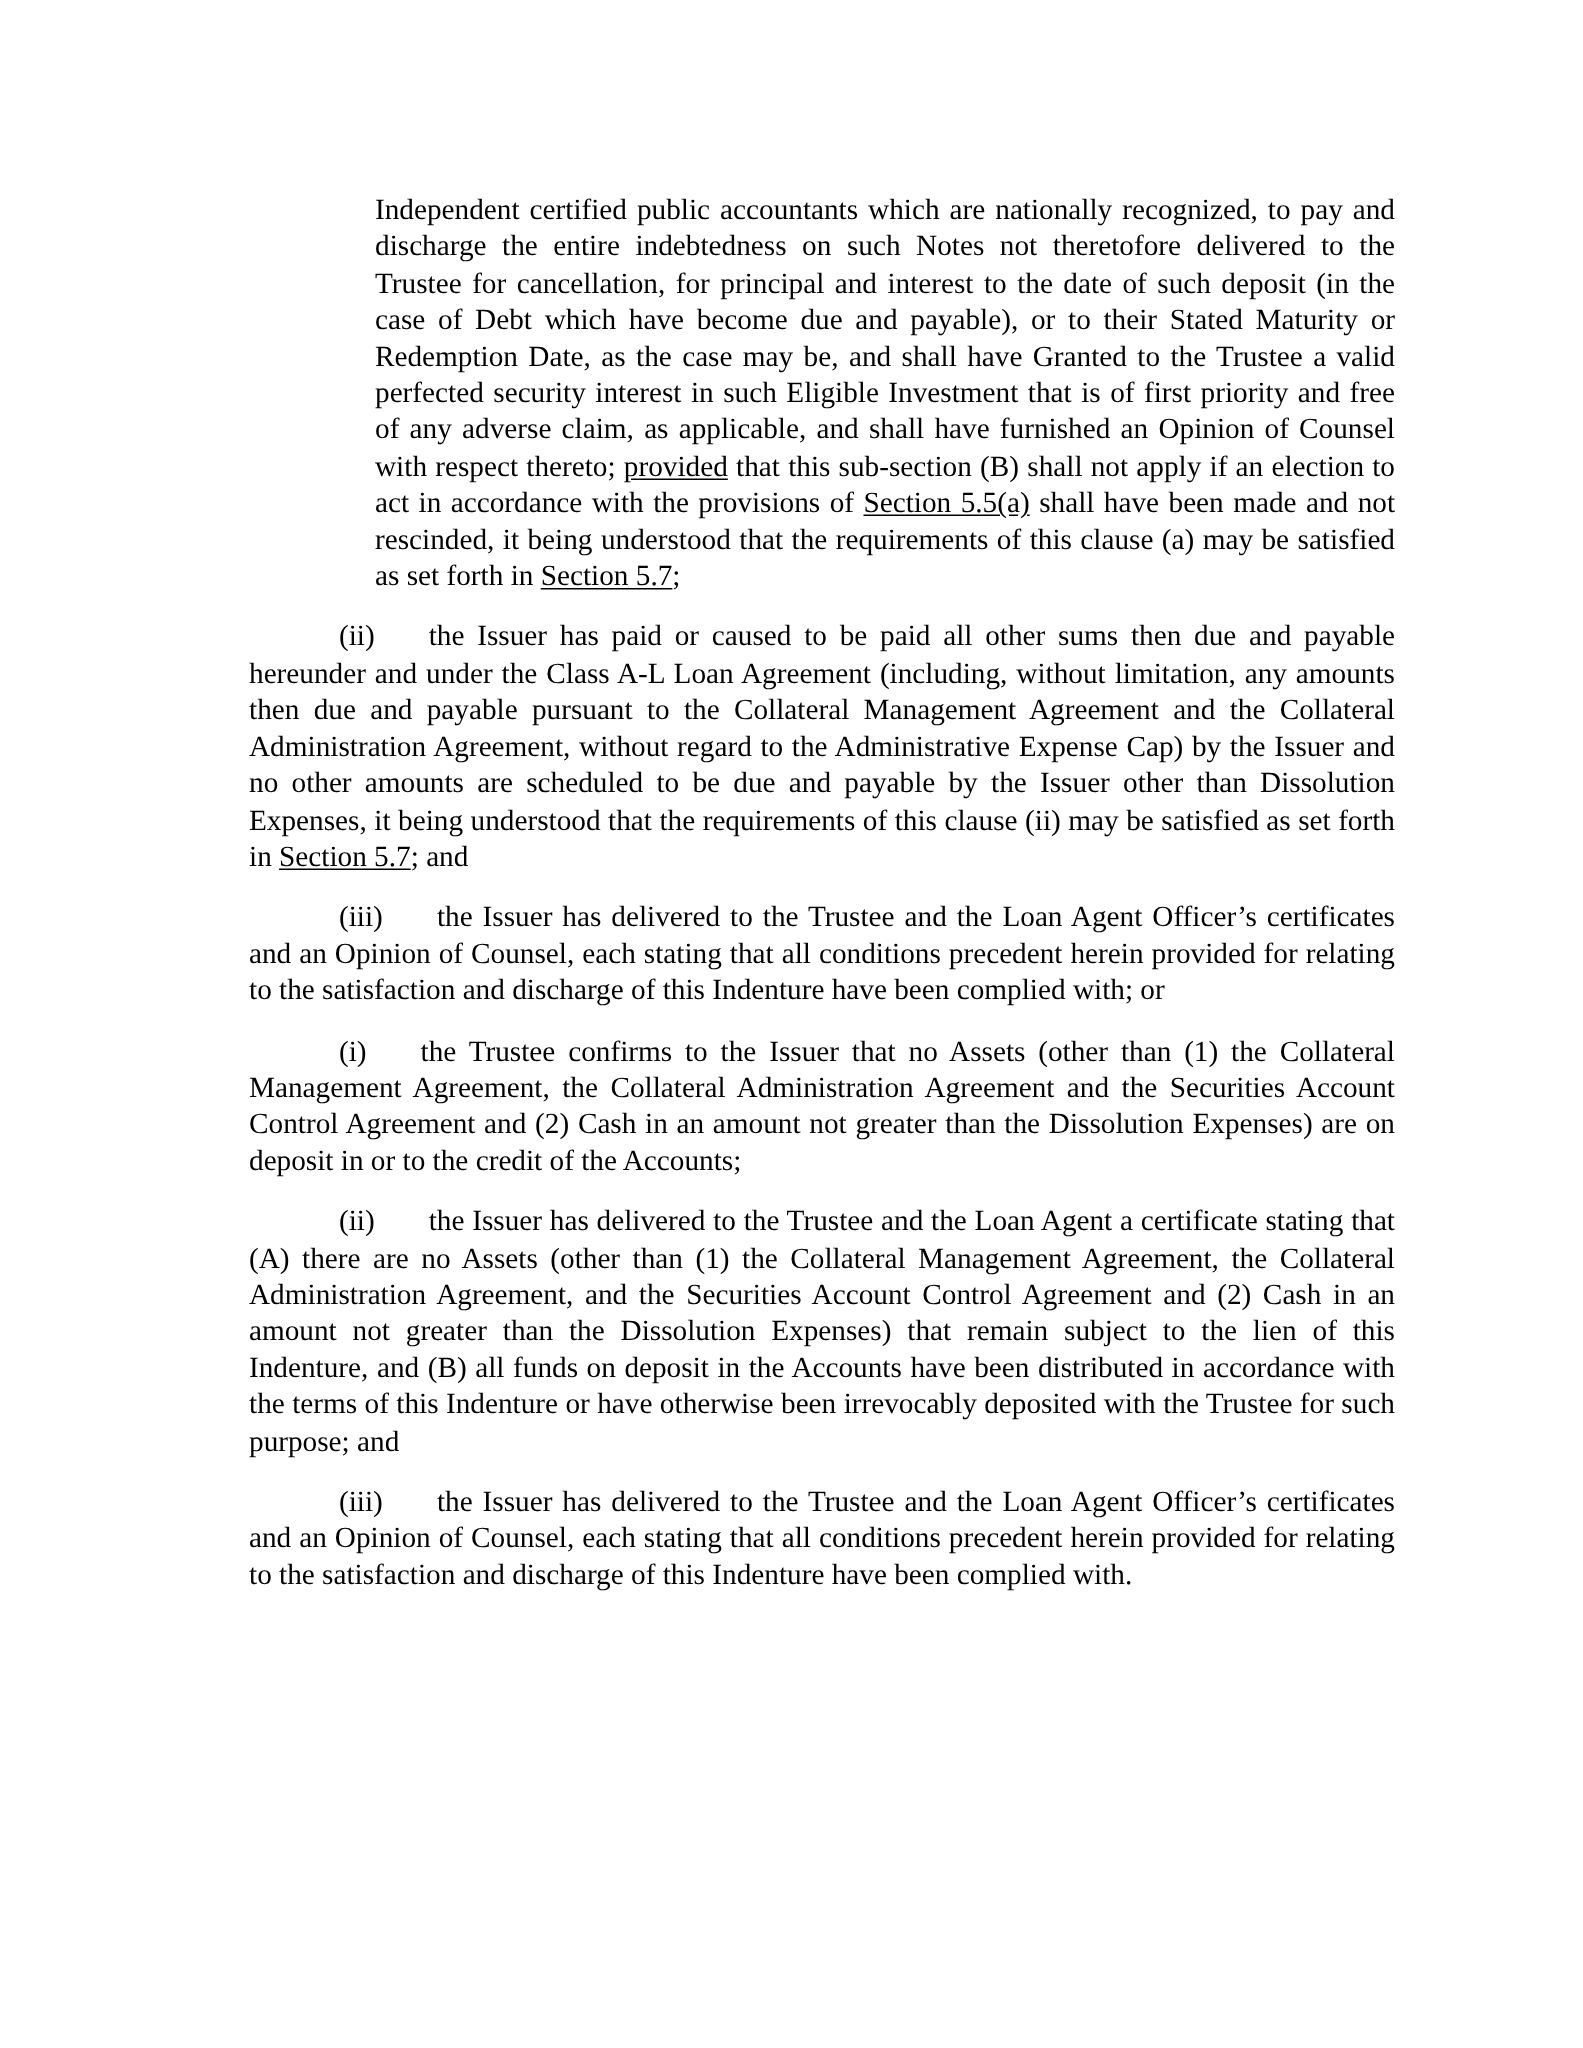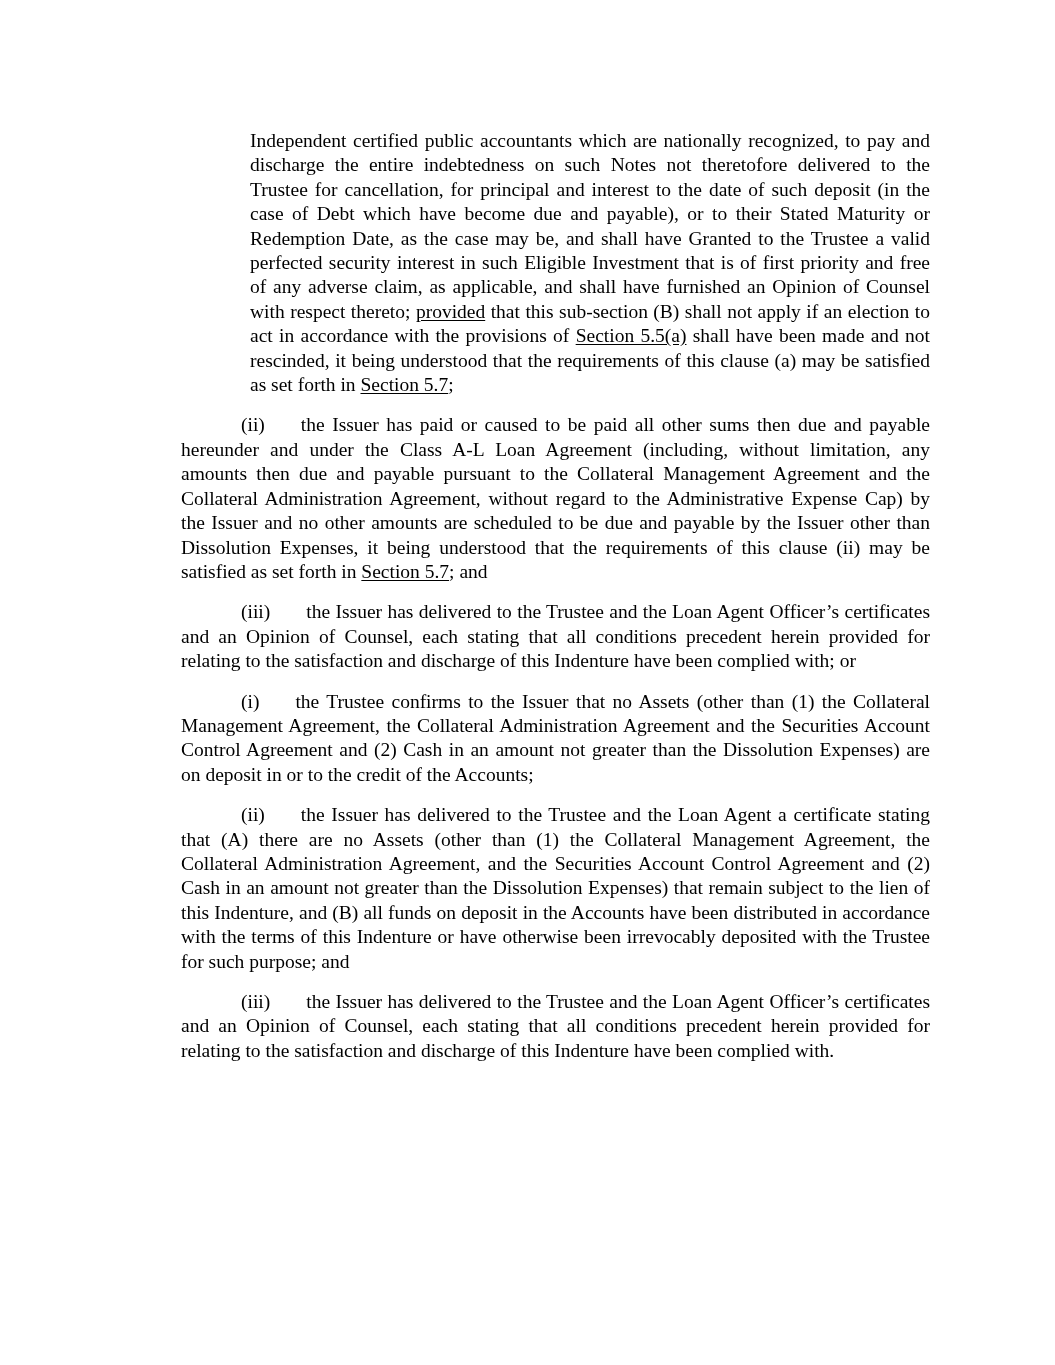--- a/index.html
+++ b/index.html
@@ -16,21 +16,21 @@
     position:absolute;
     left:124px;
     top:129px;
     width:806px;
     font-size:19.5px;
     line-height:24.4px;
     text-align:justify;
   }
   .para { margin:0 0 16px 0; }
   .p-block { margin-left:126px; }      
-  .p-hang  { margin-left:57px; text-indent:60px; }  
+  .p-hang  { margin-left:42px; text-indent:60px; }  
   .p-b     { margin-left:0;  text-indent:122px; }   
   .tab { display:inline-block; width:36px; }
   .u { text-decoration:underline; text-underline-offset:2px; }
   .footer-left {
     position:absolute;
     left:124px;
     top:1263px;
   }
   .footer-line1 {
     font-family:"Liberation Sans", sans-serif;

